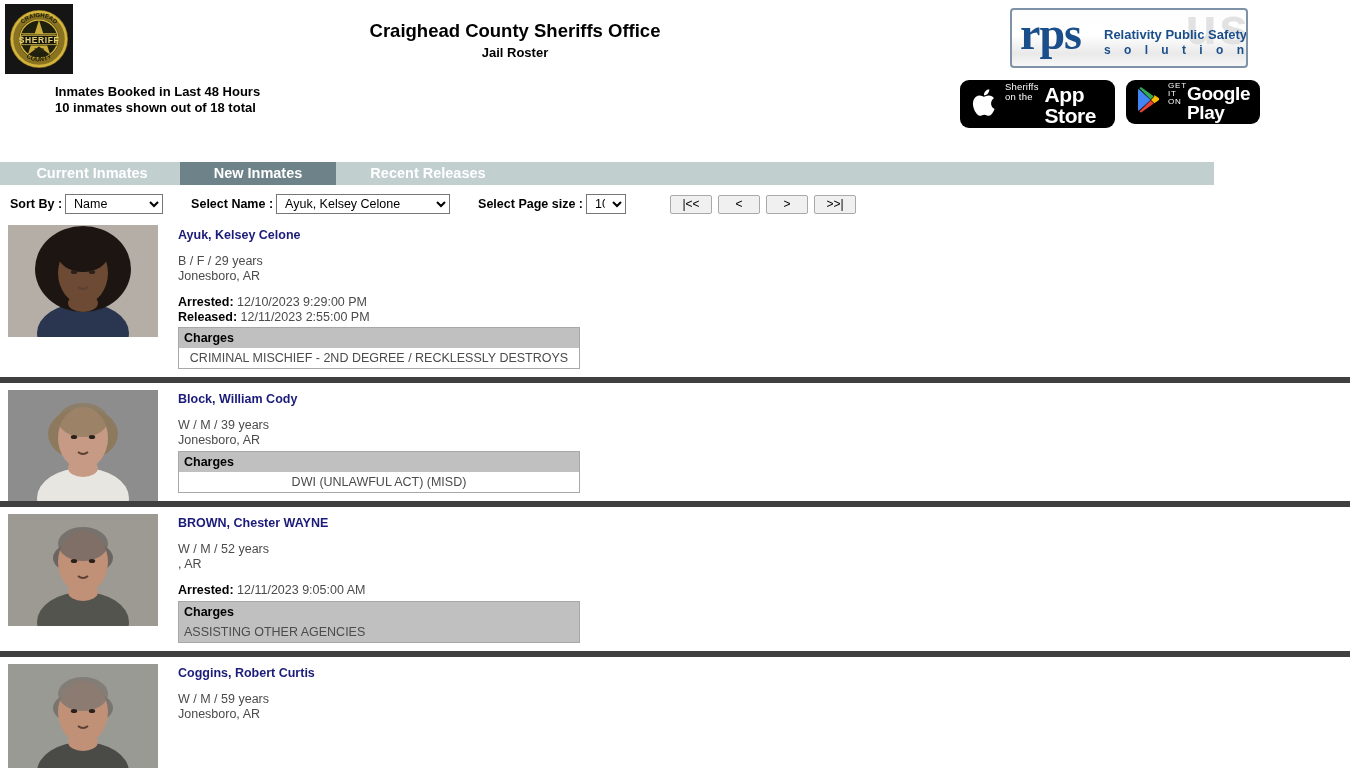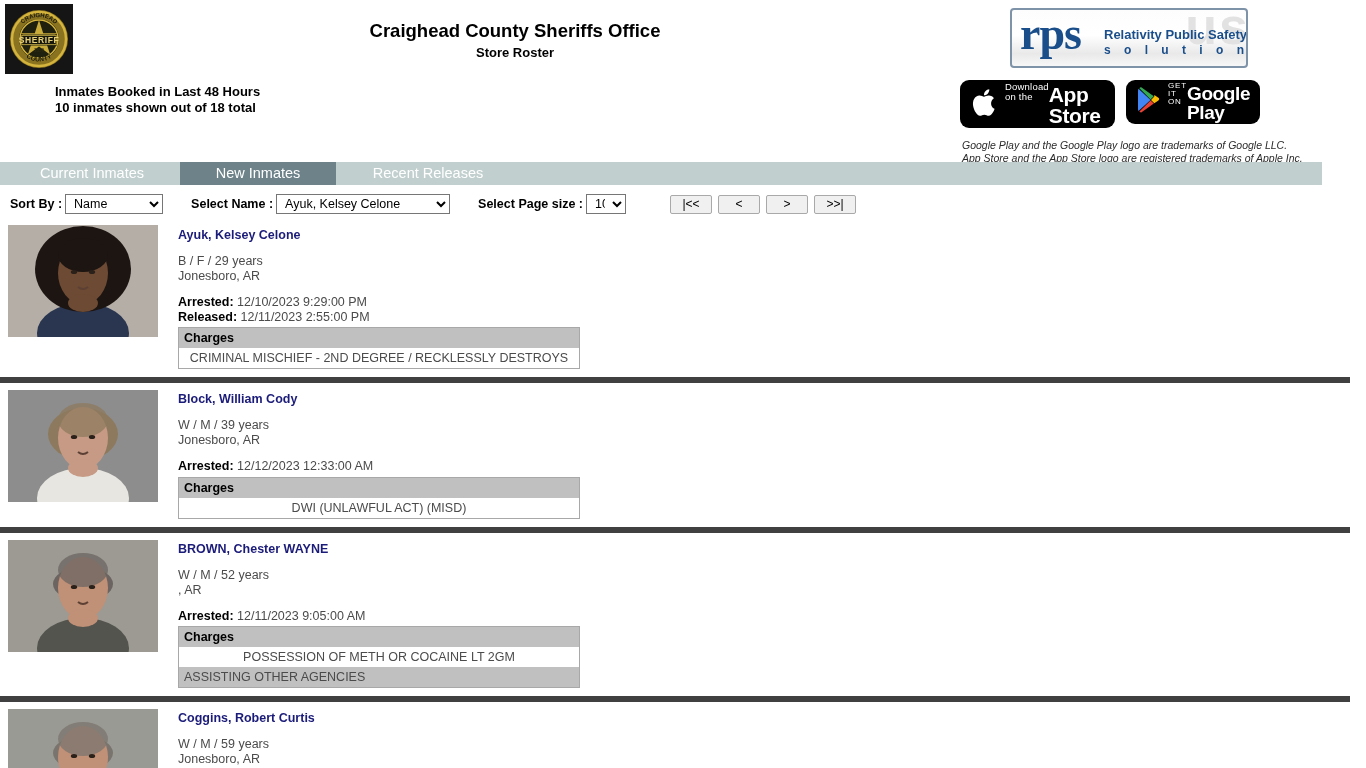--- a/index.html
+++ b/index.html
@@ -127,22 +127,23 @@
     font-size: 10.5px;
     font-style: italic;
     color: #2b2b2b;
     line-height: 12.5px;
   }
 
   
   .tabbar {
     position: relative;
     height: 23px;
-    width: 1322px;
+    width: 1214px;
     background: #c2cfcf;
+    font-weight: bold;
   }
   .tab {
     position: absolute;
     top: 0;
     height: 23px;
     line-height: 23px;
     text-align: center;
     font-size: 14.5px;
     color: #ffffff;
     cursor: pointer;
@@ -293,21 +294,21 @@
       </text>
       <path id="arcBot" d="M 9.5,32 A 21.5,21.5 0 0 0 52.5,32" fill="none"></path>
       <text font-family="Liberation Sans, sans-serif" font-size="6.5" font-weight="bold" fill="#1c1c0c">
         <textPath href="#arcBot" startOffset="50%" text-anchor="middle">COUNTY</textPath>
       </text>
     </svg>
   </div>
 
   <div class="title-block">
     <div class="title-main">Craighead County Sheriffs Office</div>
-    <div class="title-sub">Store Roster</div>
+    <div class="title-sub">Jail Roster</div>
   </div>
 
   <div class="summary">
     <div>Inmates Booked in Last 48 Hours</div>
     <div>10 inmates shown out of 18 total</div>
   </div>
 
   <div class="rps-box">
     <div class="rps-ghost">us</div>
     <div class="rps-mark">rps</div>
@@ -316,44 +317,40 @@
   </div>
 
   <div class="store-btn apple-btn">
     <span>
       <svg width="26" height="31" viewBox="0 0 26 31">
         <path fill="#ffffff" d="M20.1 16.4c0-3.4 2.8-5 2.9-5.1-1.6-2.3-4-2.6-4.9-2.7-2.1-.2-4.1 1.2-5.1 1.2-1.1 0-2.7-1.2-4.4-1.2-2.3 0-4.4 1.3-5.5 3.3-2.4 4.1-.6 10.2 1.7 13.5 1.1 1.6 2.4 3.4 4.2 3.4 1.7-.1 2.3-1.1 4.3-1.1s2.6 1.1 4.4 1.1c1.8 0 3-1.6 4.1-3.3 1.3-1.9 1.8-3.7 1.8-3.8-.1 0-3.5-1.3-3.5-5.3z"></path>
         <path fill="#ffffff" d="M16.9 6.4c.9-1.1 1.5-2.7 1.4-4.2-1.3.1-3 .9-3.9 2-.8 1-1.6 2.6-1.4 4.1 1.5.1 3-.8 3.9-1.9z"></path>
       </svg>
     </span>
     <span class="store-txt">
-      <span class="store-small">Download on the</span>
+      <span class="store-small">Sheriffs on the</span>
       <span class="store-big">App Store</span>
     </span>
   </div>
 
   <div class="store-btn gp-btn">
     <span>
       <svg width="23" height="26" viewBox="0 0 23 26">
         <path fill="#34a853" d="M2.4 1.2 13.6 12.4 16.8 9.2 4.6.6C3.8.1 3 .4 2.4 1.2z"></path>
         <path fill="#ea4335" d="M2.4 24.6c.6.8 1.4 1.1 2.2.6l12.2-8.6-3.2-3.2L2.4 24.6z"></path>
         <path fill="#4285f4" d="M1.5 1.8C1.2 2.3 1 3 1 3.8v18.2c0 .8.2 1.5.5 2l12.1-11.1L1.5 1.8z"></path>
         <path fill="#fbbc04" d="M17.3 9.5 14 12.9l3.3 3.4 4.1-2.9c1-.7 1-1.9 0-2.6l-4.1-2.9z"></path>
       </svg>
     </span>
     <span class="store-txt">
       <span class="store-small-caps">GET IT ON</span>
       <span class="store-big-gp">Google Play</span>
     </span>
   </div>
 
-  <div class="trademark">
-    <div>Google Play and the Google Play logo are trademarks of Google LLC.</div>
-    <div>App Store and the App Store logo are registered trademarks of Apple Inc.</div>
-  </div>
 </div>
 
 <div class="tabbar">
   <div class="tab tab-0">Current Inmates</div>
   <div class="tab tab-1">New Inmates</div>
   <div class="tab tab-2">Recent Releases</div>
 </div>
 
 <div class="controls">
   <span class="ctl-label">Sort By :</span>
@@ -431,23 +428,20 @@
     <path d="M70 62 q5 4 10 0" stroke="#5c4034" stroke-width="2" fill="none"></path>
     <ellipse cx="75" cy="78" rx="15" ry="9" fill="#c69a85"></ellipse>
   </svg>
       </div>
     <div class="details">
       <div class="inmate-name">Block, William Cody</div>
       <div class="demo">
         <div>W / M / 39 years</div>
         <div>Jonesboro, AR</div>
       </div>
-      <div class="dates">
-          <div><b>Arrested:</b> <span>12/12/2023 12:33:00 AM</span></div>
-        </div>
       <table class="charges">
         <thead>
             <tr>
               <th>Charges</th>
             </tr>
           </thead>
         <tbody>
             <tr class="norm">
               <td>DWI (UNLAWFUL ACT) (MISD)</td>
             </tr>
@@ -478,23 +472,20 @@
       <div class="dates">
           <div><b>Arrested:</b> <span>12/11/2023 9:05:00 AM</span></div>
         </div>
       <table class="charges">
         <thead>
             <tr>
               <th>Charges</th>
             </tr>
           </thead>
         <tbody>
-            <tr class="norm">
-              <td>POSSESSION OF METH OR COCAINE LT 2GM</td>
-            </tr>
             <tr class="alt">
               <td>ASSISTING OTHER AGENCIES</td>
             </tr>
           </tbody>
         </table>
     </div>
     </div>
     <div class="record">
     <div class="mug">
         <svg width="150" height="112" viewBox="0 0 150 112">

